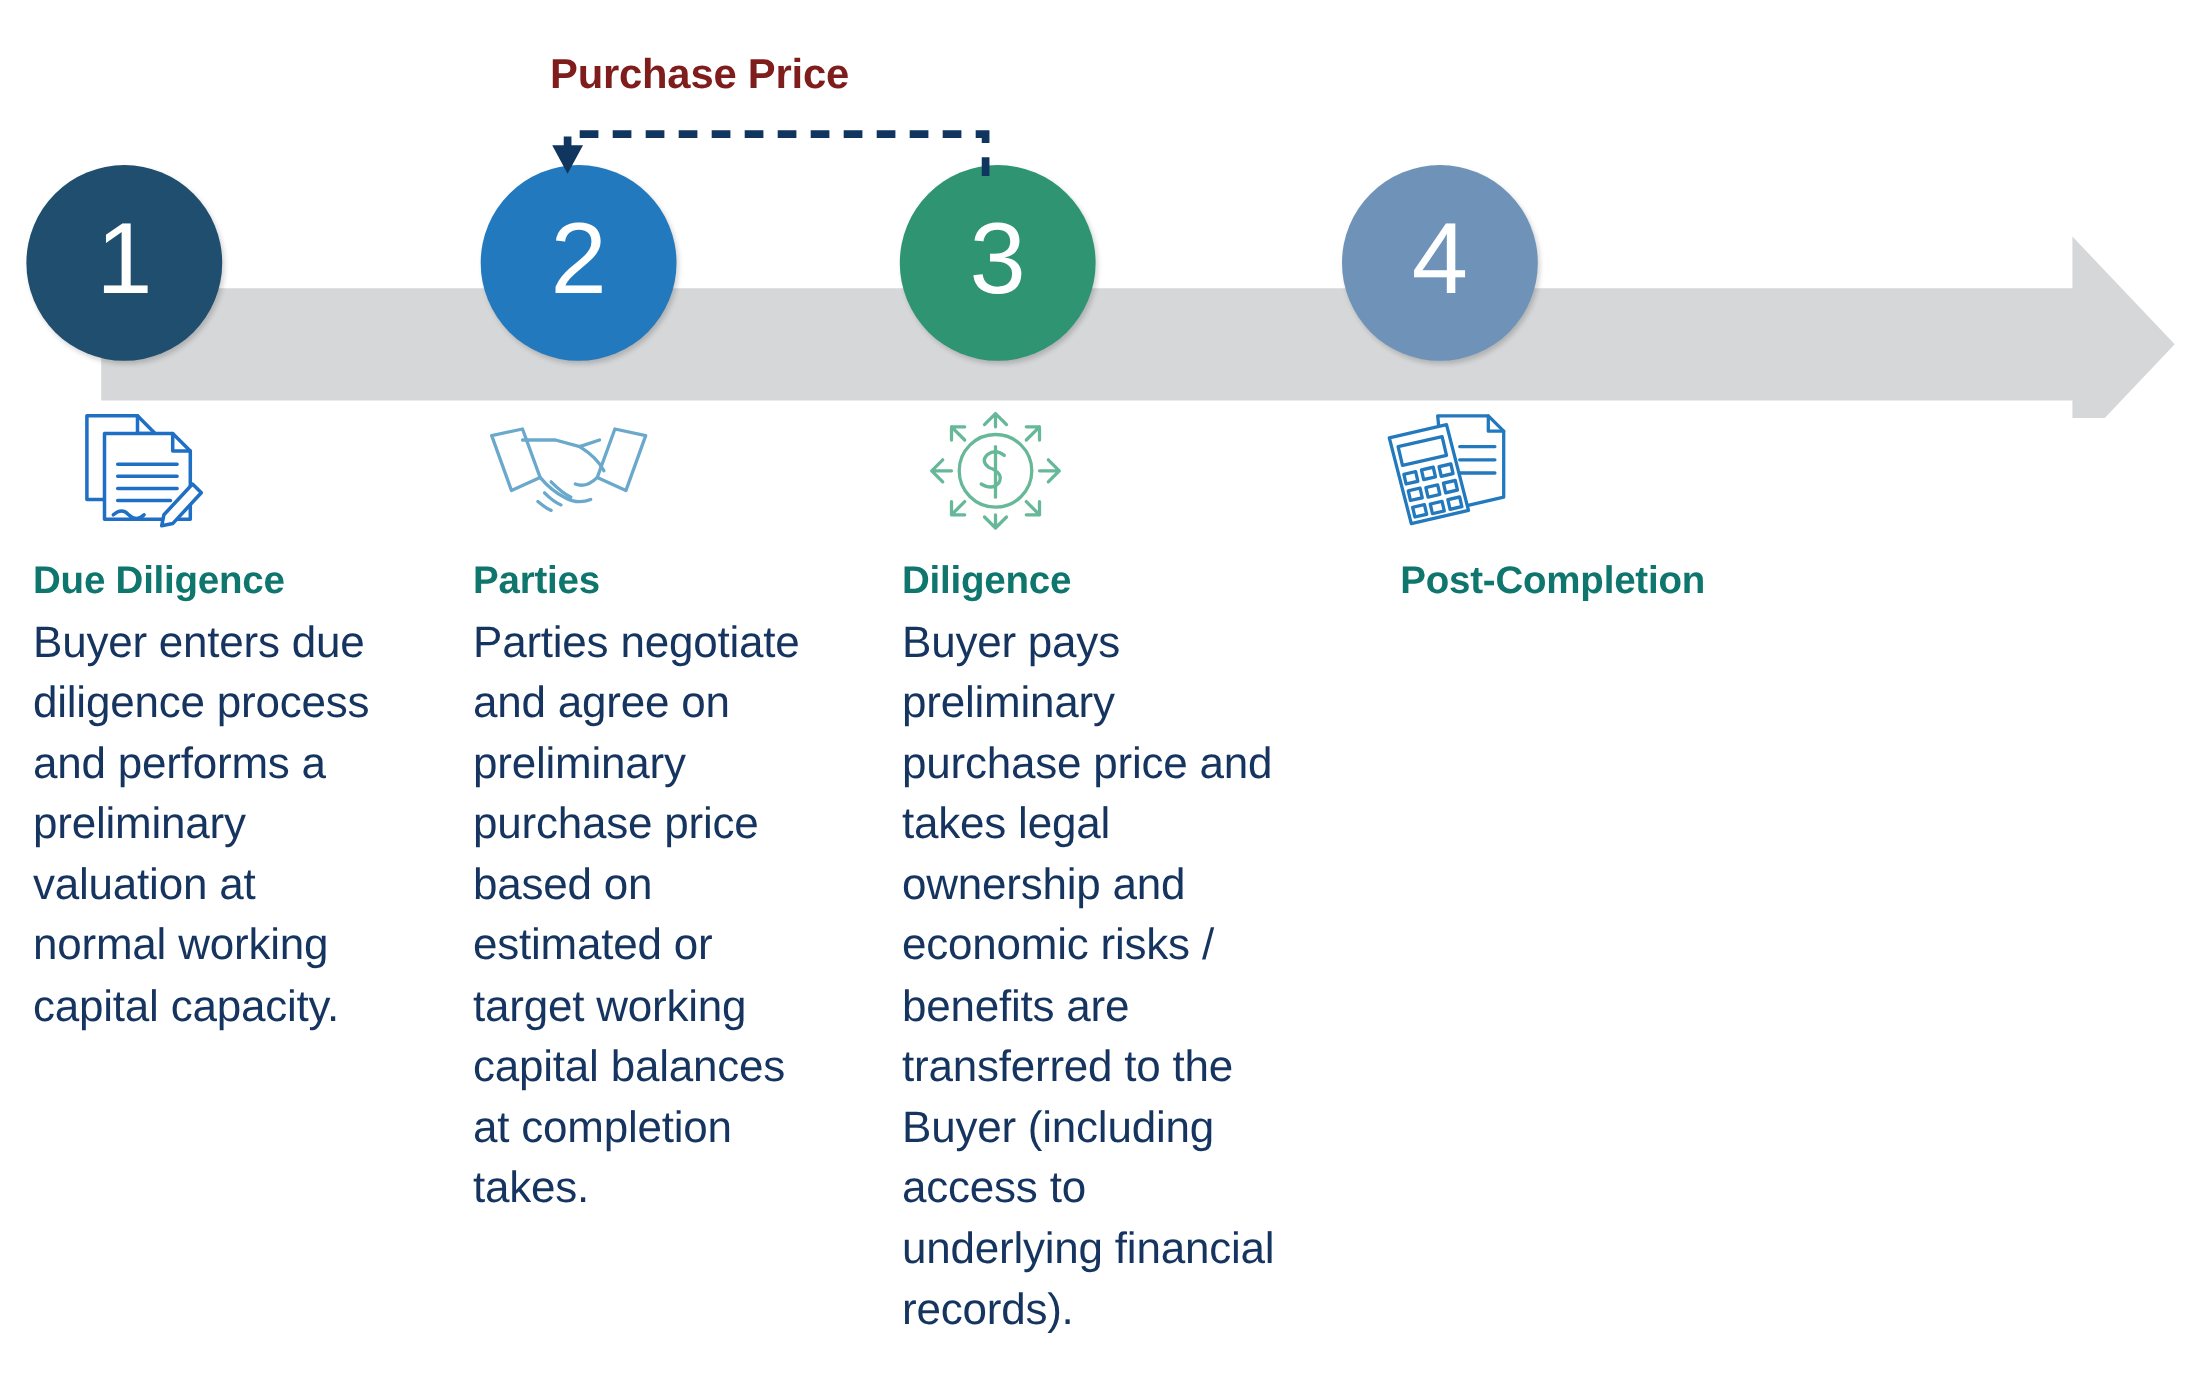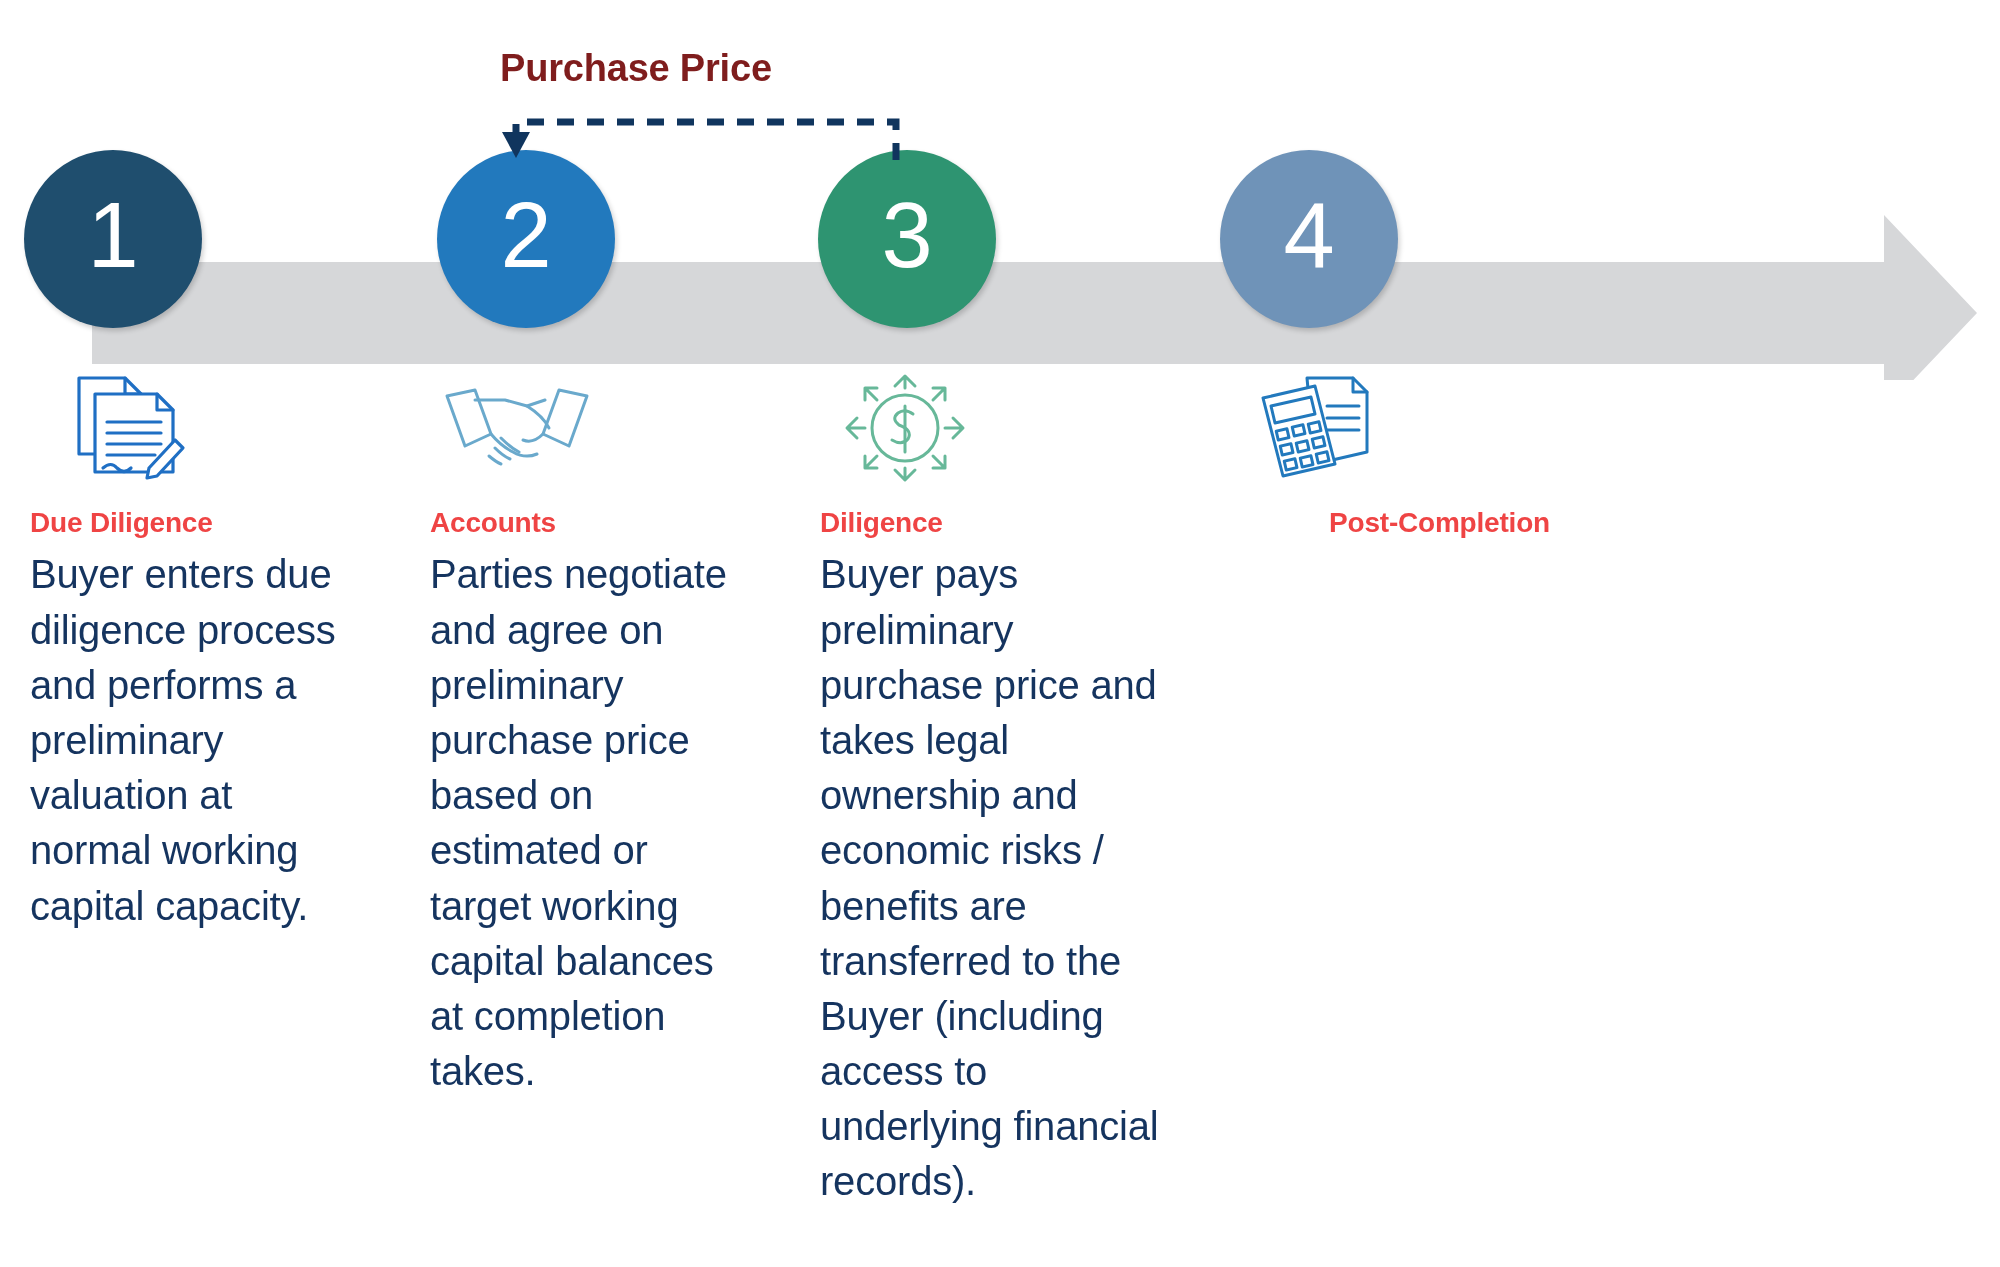--- a/index.html
+++ b/index.html
@@ -91,23 +91,23 @@
   .step-col {
     position: absolute;
     top: 505px;
   }
   #col-1 { left: 30px;   width: 330px; }
   #col-2 { left: 430px;  width: 320px; }
   #col-3 { left: 820px;  width: 340px; }
   #col-4 { left: 1220px; width: 330px; text-align: right; }
 
   .step-heading {
-    font-size: 28px;
+    font-size: 35px;
     font-weight: bold;
-    color: #ef4444;
+    color: #0f766e;
     margin: 0 0 6px 0;
     line-height: 1.3;
     letter-spacing: -0.2px;
   }
   .step-body {
     font-size: 40px;
     font-weight: 400;
     color: #15345f;
     line-height: 1.38;
     margin: 0;
@@ -213,21 +213,21 @@
     </g>
   </svg>
 </div>
 
 <div class="step-col" id="col-1">
   <p class="step-heading">Due Diligence</p>
   <p class="step-body">Buyer enters due diligence process and performs a preliminary valuation at normal working capital capacity.</p>
 </div>
 
 <div class="step-col" id="col-2">
-  <p class="step-heading">Accounts</p>
+  <p class="step-heading">Parties</p>
   <p class="step-body">Parties negotiate and agree on preliminary purchase price based on estimated or target working capital balances at completion takes.</p>
 </div>
 
 <div class="step-col" id="col-3">
   <p class="step-heading">Diligence</p>
   <p class="step-body">Buyer pays preliminary purchase price and takes legal ownership and economic risks / benefits are transferred to the Buyer (including access to underlying financial records).</p>
 </div>
 
 <div class="step-col" id="col-4">
   <p class="step-heading">Post-Completion</p>

